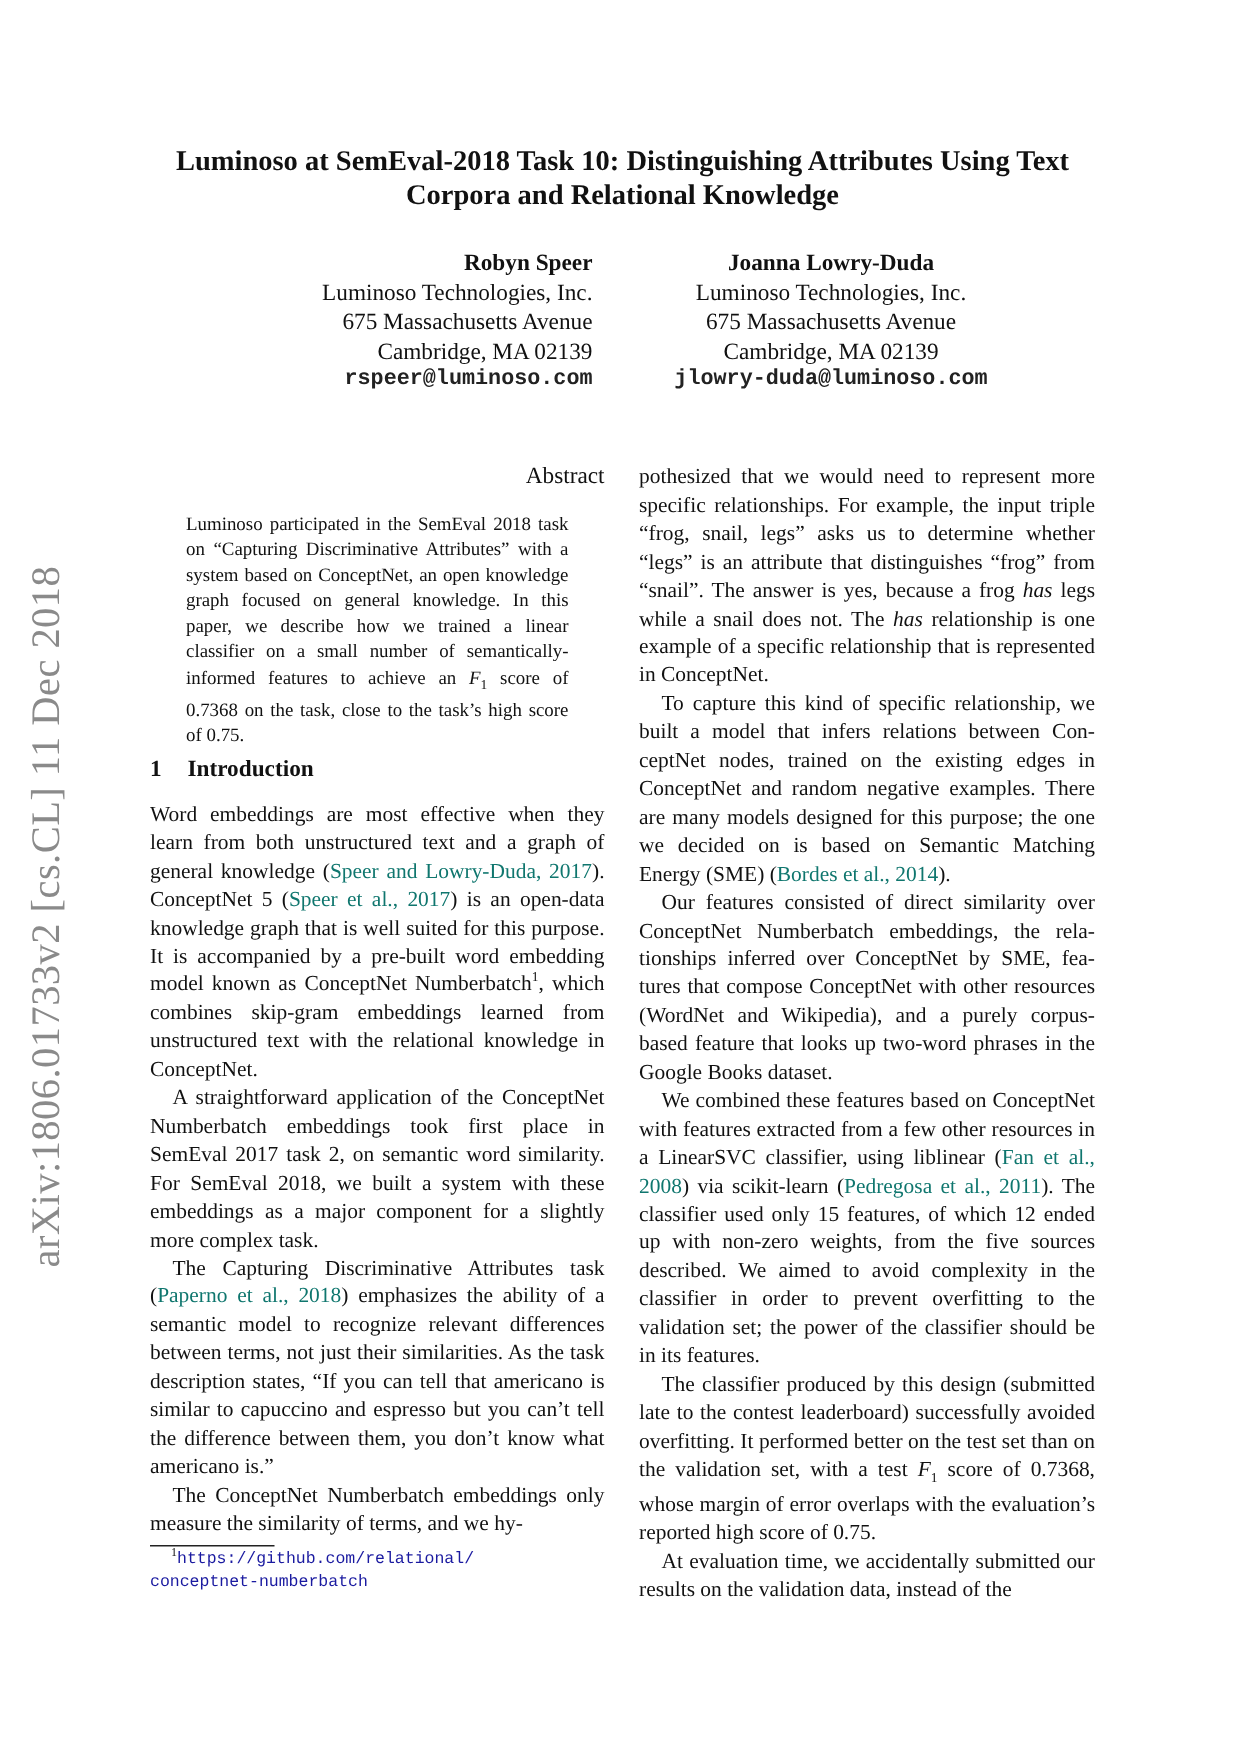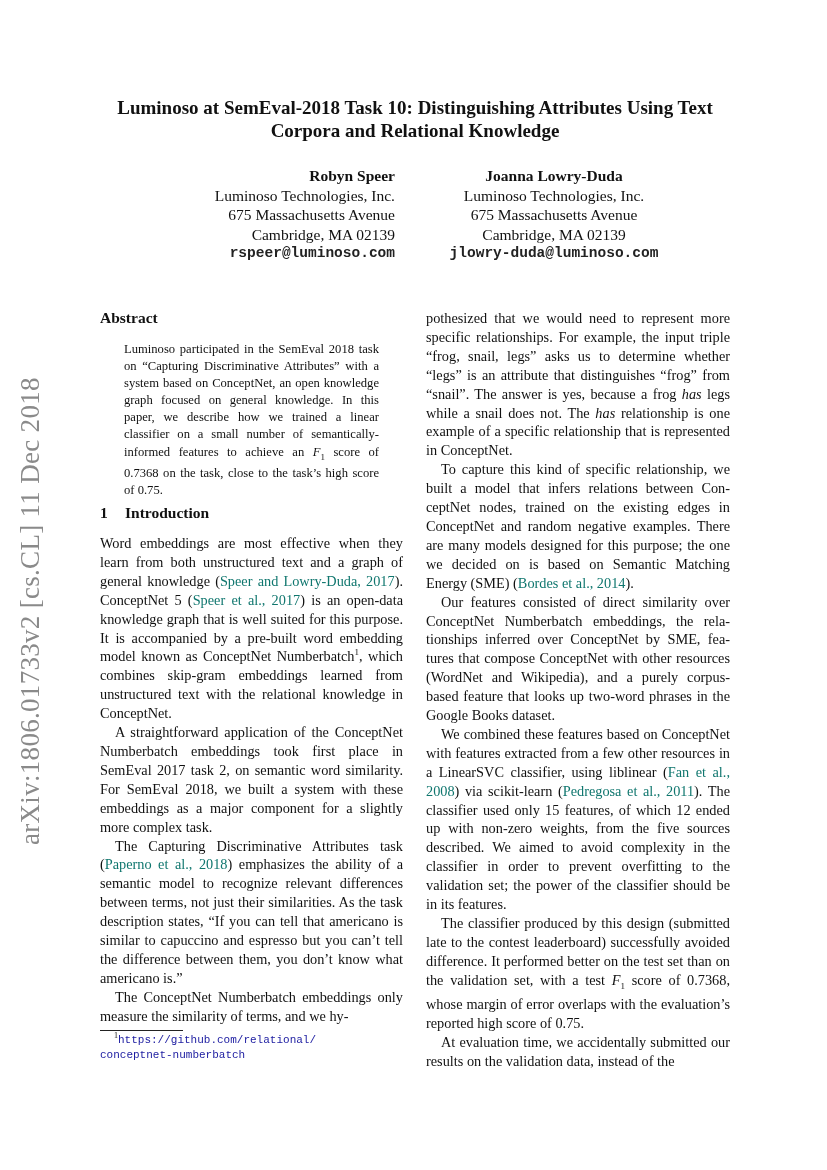--- a/index.html
+++ b/index.html
@@ -4,21 +4,21 @@
 <style>
   html, body { margin: 0; padding: 0; background: #ffffff; }
   body { width: 827px; height: 1170px; position: relative; overflow: hidden; color: #111; font-family: "Liberation Serif", "DejaVu Serif", serif; }
   .title { position: absolute; left: 90px; top: 96px; width: 650px; text-align: center; font-weight: bold; font-size: 19px; line-height: 23px; }
   .author { position: absolute; top: 166px; text-align: center; font-size: 15.5px; line-height: 19.6px; }
   .author .name { font-weight: bold; }
   .author .email { font-family: "Liberation Mono", "DejaVu Sans Mono", monospace; font-size: 14.5px; color: #222; font-weight: bold; }
   #author1 { left: 160px; width: 235px; text-align: right; }
   #author2 { left: 419px; width: 270px; }
   .arxiv { position: absolute; left: 15px; top: 845px; transform-origin: 0 0; transform: rotate(-90deg); font-size: 27px; color: #8a8a8a; white-space: nowrap; letter-spacing: 0.3px; }
-  .abstract-h { position: absolute; left: 100px; width: 303px; top: 309px; text-align: left; font-weight: bold; font-size: 15.5px; }
+  .abstract-h { position: absolute; left: 100px; width: 303px; top: 309px; text-align: right; font-weight: normal; font-size: 15.5px; }
   .abstract { position: absolute; left: 124px; width: 255px; top: 341px; font-size: 12.6px; line-height: 17.1px; text-align: justify; }
   .col { position: absolute; font-size: 14.3px; line-height: 18.9px; text-align: justify; hyphens: manual; }
   #colL { left: 100px; width: 303px; top: 534px; }
   #colR { left: 426px; width: 304px; top: 309px; }
   .section-h { position: absolute; left: 100px; top: 504px; font-weight: bold; font-size: 15.5px; }
   .section-h .num { display: inline-block; width: 25px; }
   p { margin: 0; }
   p.ind { text-indent: 15px; }
   .cite { color: #0f766e; }
   em { font-style: italic; }
@@ -71,15 +71,15 @@
 <div class="footnote">
   <div><sup>1</sup><a>https://github.com/relational/</a></div>
   <div><a>conceptnet-numberbatch</a></div>
 </div>
 
 <div class="col" id="colR">
   <p><span>pothesized that we would need to represent more specific relationships.  For example, the input triple “frog, snail, legs” asks us to determine whether “legs” is an attribute that distinguishes “frog” from “snail”.  The answer is yes, because a frog </span><em>has</em><span> legs while a snail does not. The </span><em>has</em><span> re­lationship is one example of a specific relationship that is represented in ConceptNet.</span></p>
   <p class="ind"><span>To capture this kind of specific relationship, we built a model that infers relations between Con­ceptNet nodes, trained on the existing edges in ConceptNet and random negative examples. There are many models designed for this purpose; the one we decided on is based on Semantic Matching Energy (SME) (</span><a class="cite">Bordes et al., 2014</a><span>).</span></p>
   <p class="ind">Our features consisted of direct similarity over ConceptNet Numberbatch embeddings, the rela­tionships inferred over ConceptNet by SME, fea­tures that compose ConceptNet with other re­sources (WordNet and Wikipedia), and a purely corpus-based feature that looks up two-word phrases in the Google Books dataset.</p>
   <p class="ind"><span>We combined these features based on Concept­Net with features extracted from a few other re­sources in a LinearSVC classifier, using liblinear (</span><a class="cite">Fan et al., 2008</a><span>) via scikit-learn (</span><a class="cite">Pedregosa et al., 2011</a><span>).  The classifier used only 15 features, of which 12 ended up with non-zero weights, from the five sources described.  We aimed to avoid complexity in the classifier in order to prevent overfitting to the validation set; the power of the classifier should be in its features.</span></p>
-  <p class="ind"><span>The classifier produced by this design (submit­ted late to the contest leaderboard) successfully avoided difference. It performed better on the test set than on the validation set, with a test </span><span class="math"><span>F</span><sub>1</sub></span><span> score of 0.7368, whose margin of error overlaps with the evaluation’s reported high score of 0.75.</span></p>
+  <p class="ind"><span>The classifier produced by this design (submit­ted late to the contest leaderboard) successfully avoided overfitting. It performed better on the test set than on the validation set, with a test </span><span class="math"><span>F</span><sub>1</sub></span><span> score of 0.7368, whose margin of error overlaps with the evaluation’s reported high score of 0.75.</span></p>
   <p class="ind">At evaluation time, we accidentally submitted our results on the validation data, instead of the</p>
 </div>
 
 </body></html>

